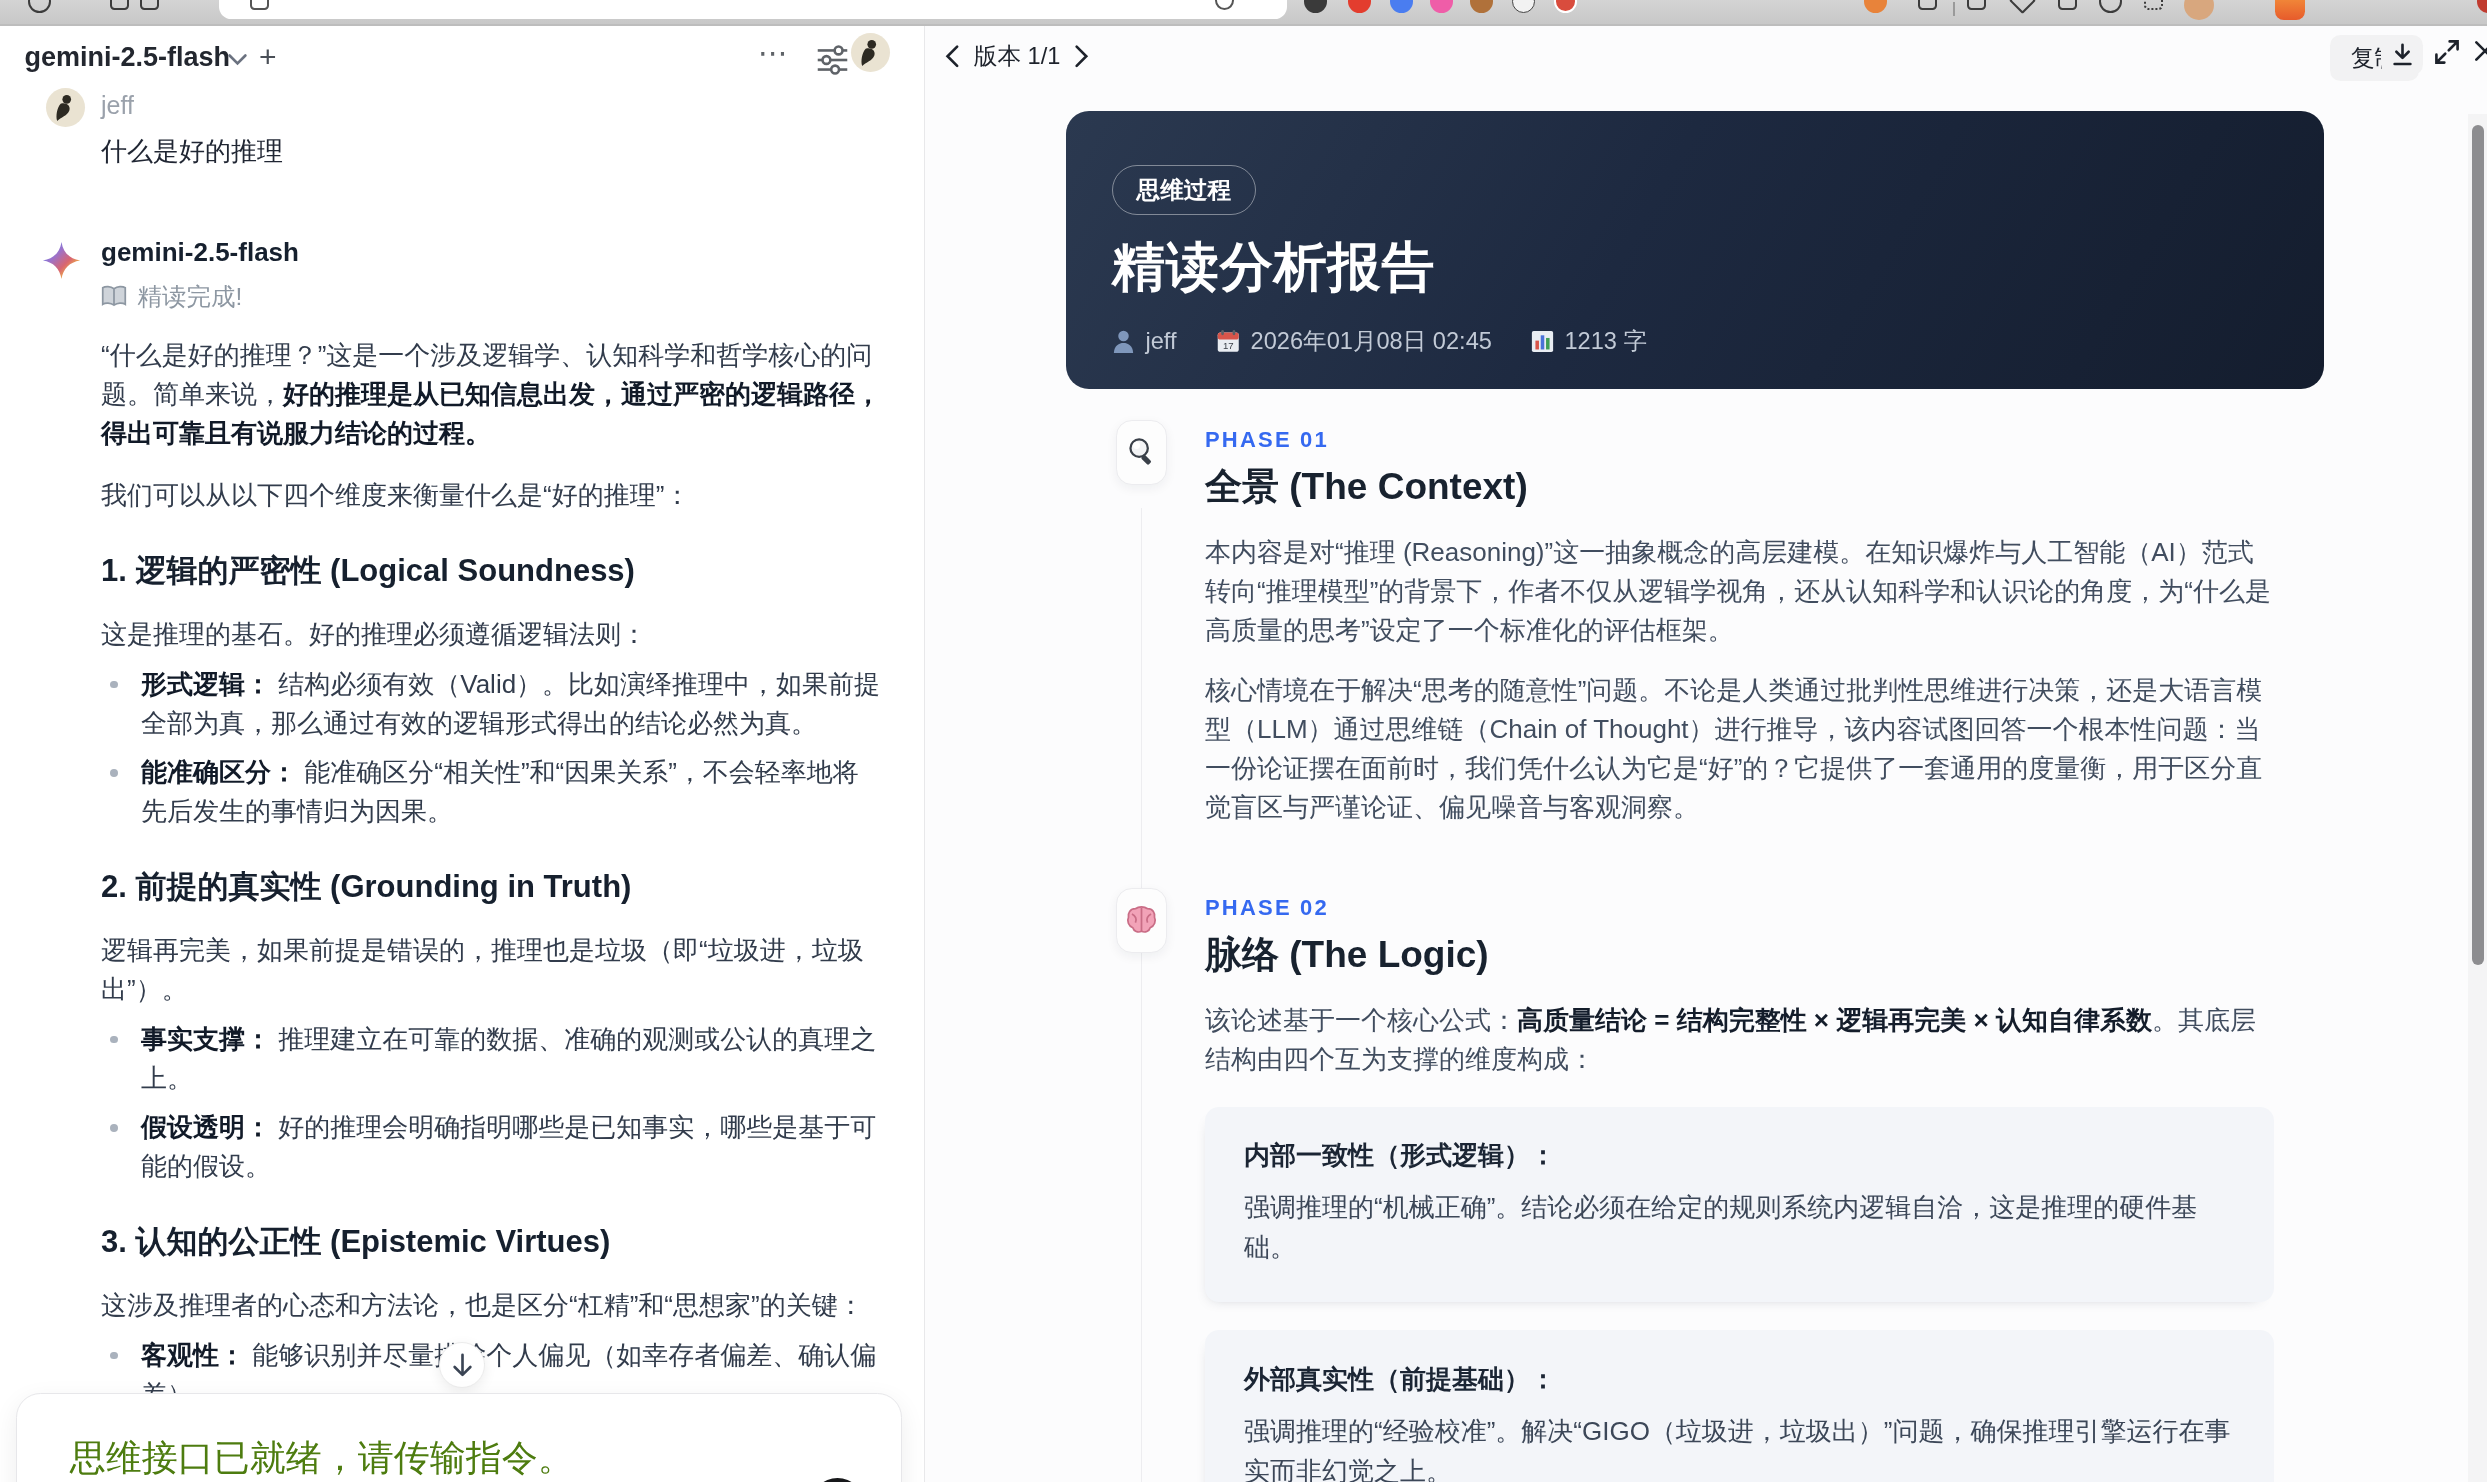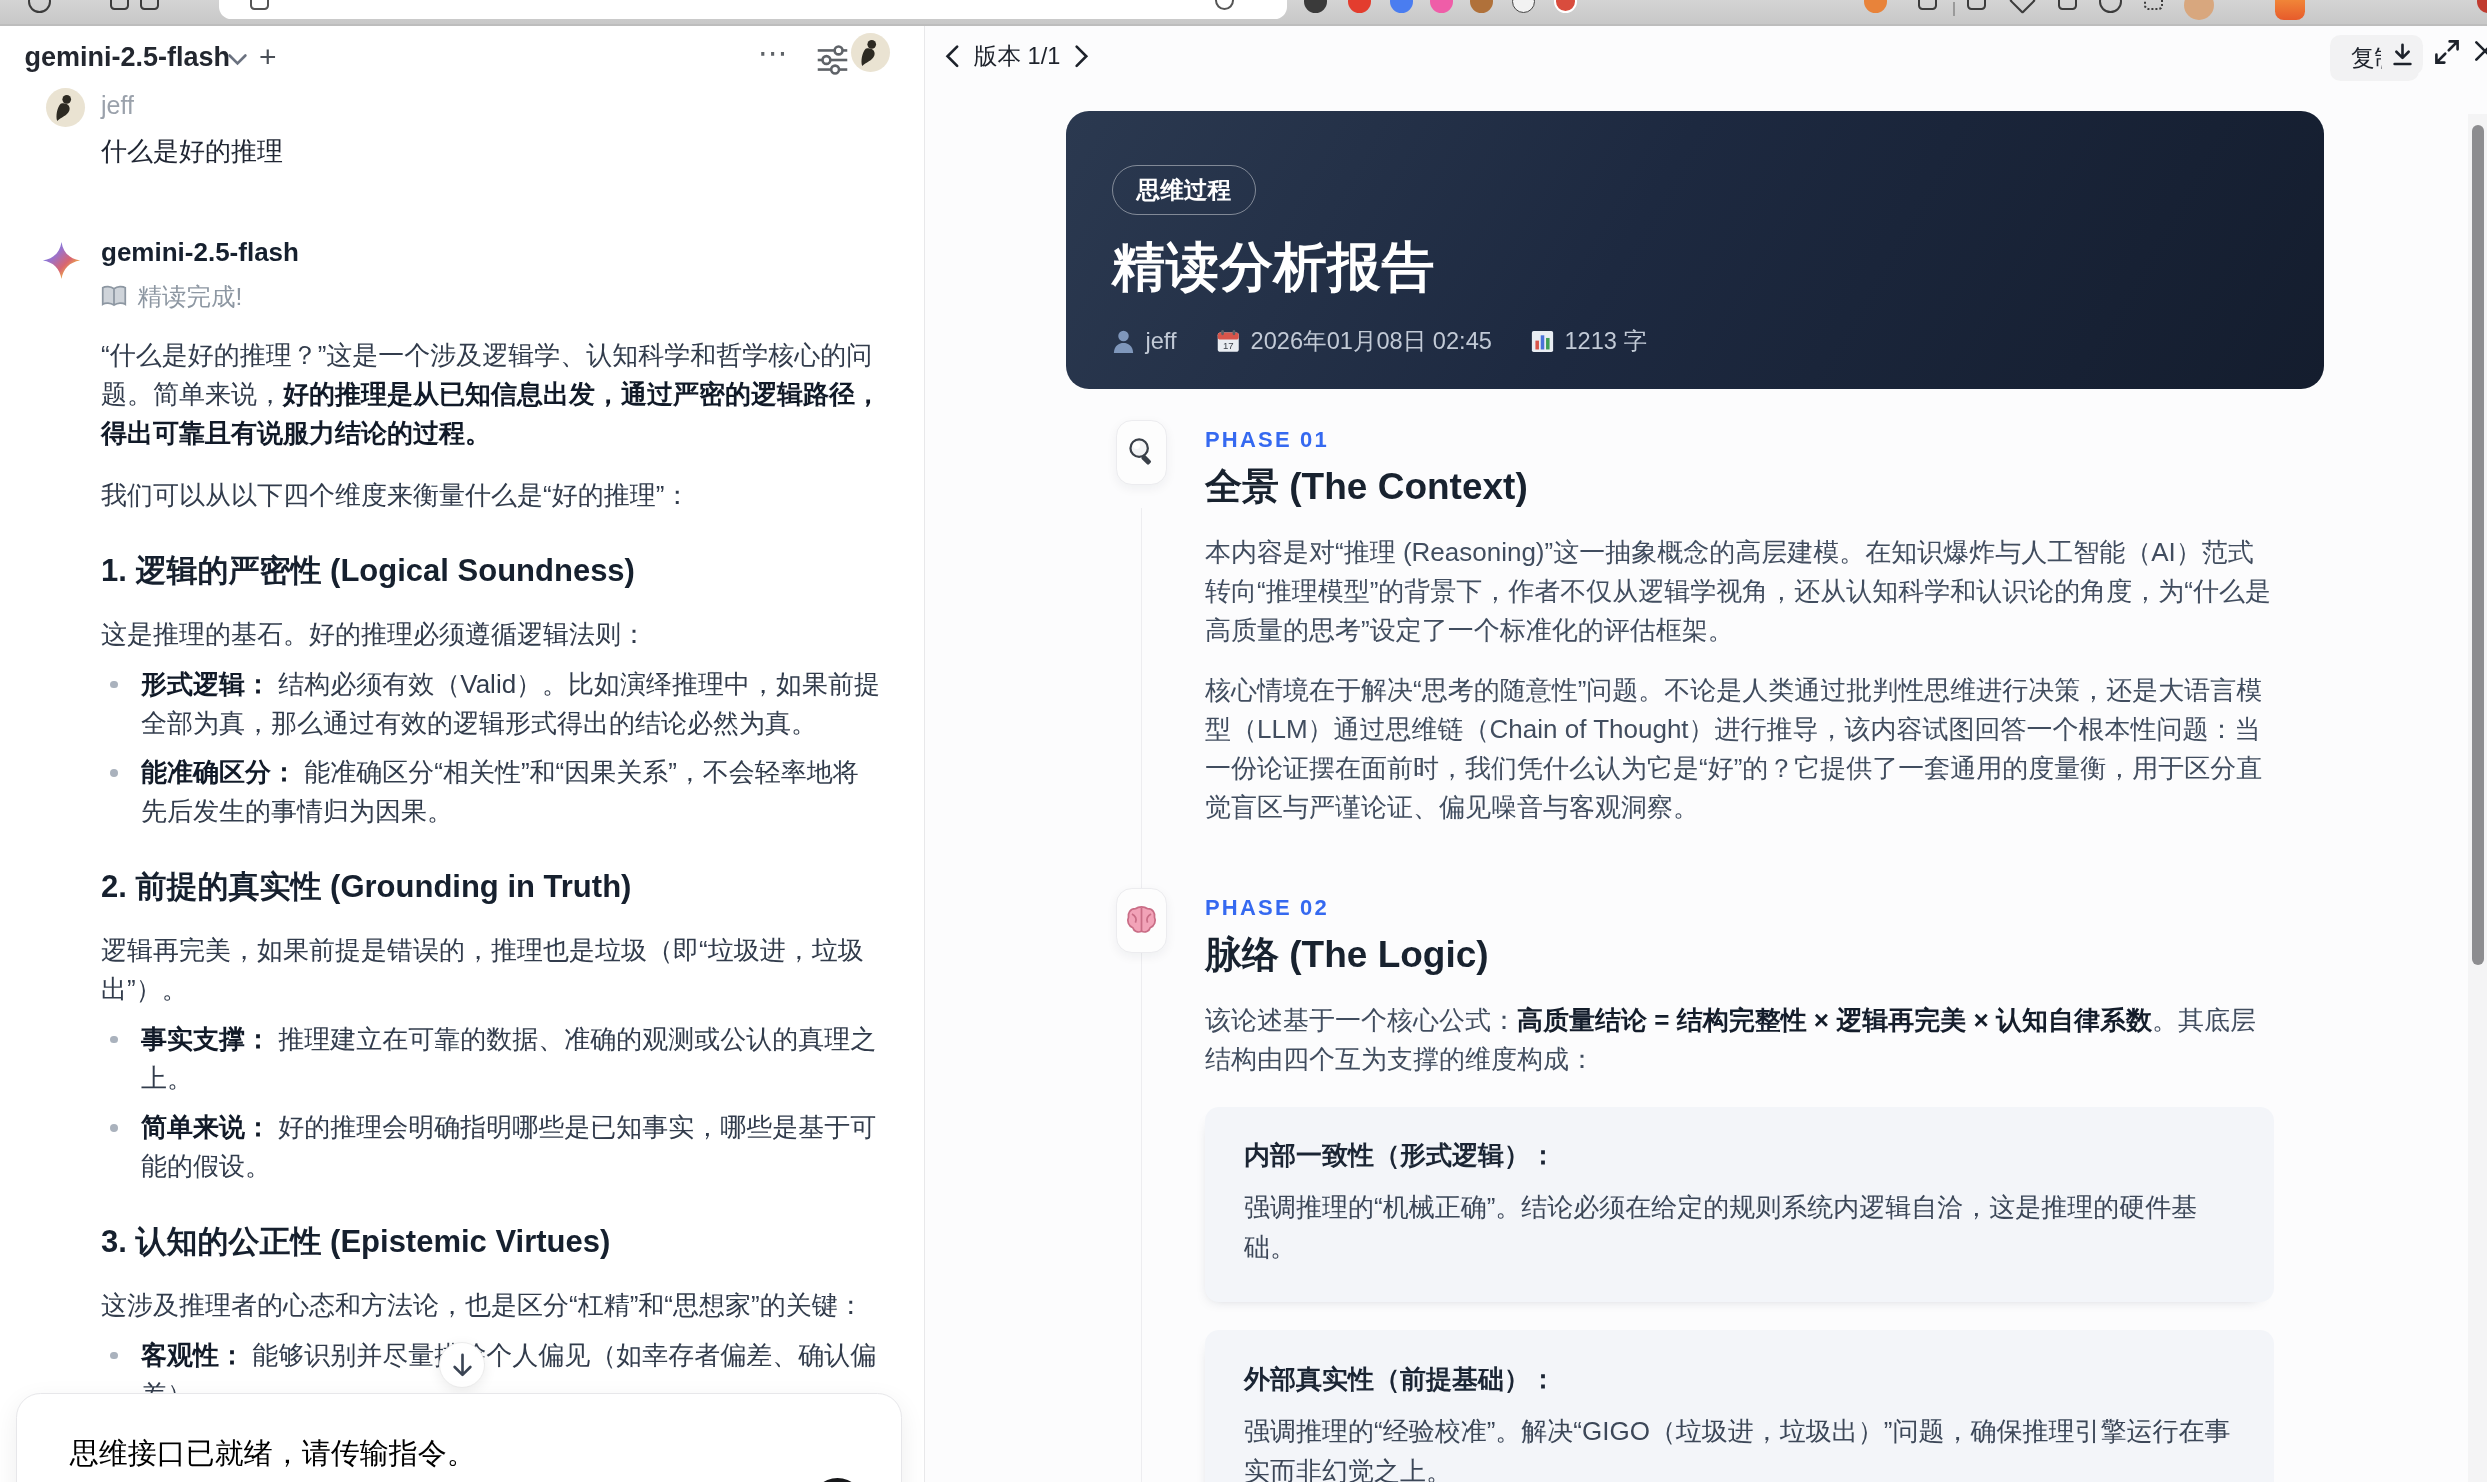--- a/index.html
+++ b/index.html
@@ -51,21 +51,21 @@
   .chat-li strong { color:#111a28; font-weight:700; }
 
   
   #scroll-down-btn { position:absolute; left:439px; top:1316px; width:46px; height:46px; border-radius:50%;
     background:#fff; border:0.9px solid #ececec; box-shadow:0 3.5px 12.3px rgba(0,0,0,.08);
     display:flex; align-items:center; justify-content:center; z-index:5; }
 
   
   #composer { position:absolute; left:15.8px; top:1367px; width:886px; height:175px; background:#fff;
     border:0.9px solid #e7e7ea; border-radius:24.5px; box-shadow:0 8.8px 26px rgba(0,0,0,.07); z-index:6; }
-  #composer-placeholder { position:absolute; left:53px; top:40px; font-size:29px; color:#000000; }
+  #composer-placeholder { position:absolute; left:53px; top:40px; font-size:36px; color:#4d7c0f; }
   #composer-tools { position:absolute; left:42px; top:88px; display:flex; align-items:center; gap:24.5px; }
   #voice-btn { position:absolute; right:37px; top:84px; width:53px; height:53px; border-radius:50%;
     background:#17181a; display:flex; align-items:center; justify-content:center; }
 
   
   #artifact-toolbar { position:absolute; top:0; left:0; right:0; height:58px;text-align:right; }
   #version-nav { position:absolute; left:19px; top:14px; display:flex; align-items:center; gap:14px; }
   #version-label { font-size:23.6px; color:#1d222b; }
   #copy-btn { position:absolute; left:1405px; top:8.8px; padding:7px 21px; background:#f2f2f3; border-radius:10.5px;
     font-size:23.6px; color:#1d222b; }
@@ -202,21 +202,21 @@
             <h3 class="chat-h3">1. 逻辑的严密性 (Logical Soundness)</h3>
             <p class="chat-p">这是推理的基石。好的推理必须遵循逻辑法则：</p>
             <ul class="chat-ul">
               <li class="chat-li"><strong>形式逻辑： </strong><span>结构必须有效（Valid）。比如演绎推理中，如果前提全部为真，那么通过有效的逻辑形式得出的结论必然为真。</span></li>
               <li class="chat-li"><strong>能准确区分： </strong><span>能准确区分“相关性”和“因果关系”，不会轻率地将先后发生的事情归为因果。</span></li>
             </ul>
             <h3 class="chat-h3">2. 前提的真实性 (Grounding in Truth)</h3>
             <p class="chat-p">逻辑再完美，如果前提是错误的，推理也是垃圾（即“垃圾进，垃圾出”）。</p>
             <ul class="chat-ul">
               <li class="chat-li"><strong>事实支撑： </strong><span>推理建立在可靠的数据、准确的观测或公认的真理之上。</span></li>
-              <li class="chat-li"><strong>简单来说： </strong><span>好的推理会明确指明哪些是已知事实，哪些是基于可能的假设。</span></li>
+              <li class="chat-li"><strong>假设透明： </strong><span>好的推理会明确指明哪些是已知事实，哪些是基于可能的假设。</span></li>
             </ul>
             <h3 class="chat-h3">3. 认知的公正性 (Epistemic Virtues)</h3>
             <p class="chat-p">这涉及推理者的心态和方法论，也是区分“杠精”和“思想家”的关键：</p>
             <ul class="chat-ul">
               <li class="chat-li"><strong>客观性： </strong><span>能够识别并尽量排除个人偏见（如幸存者偏差、确认偏差）。</span></li>
               <li class="chat-li"></li>
             </ul>
           </div>
       </div>
     </div>

